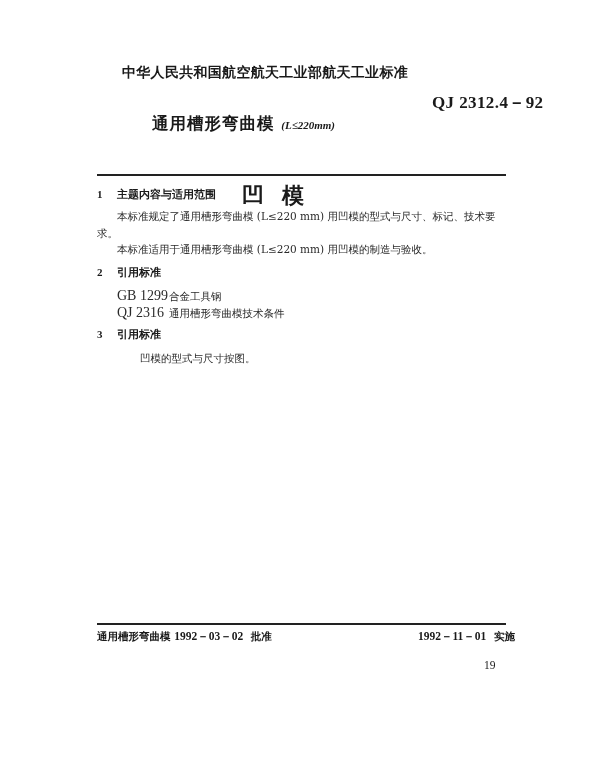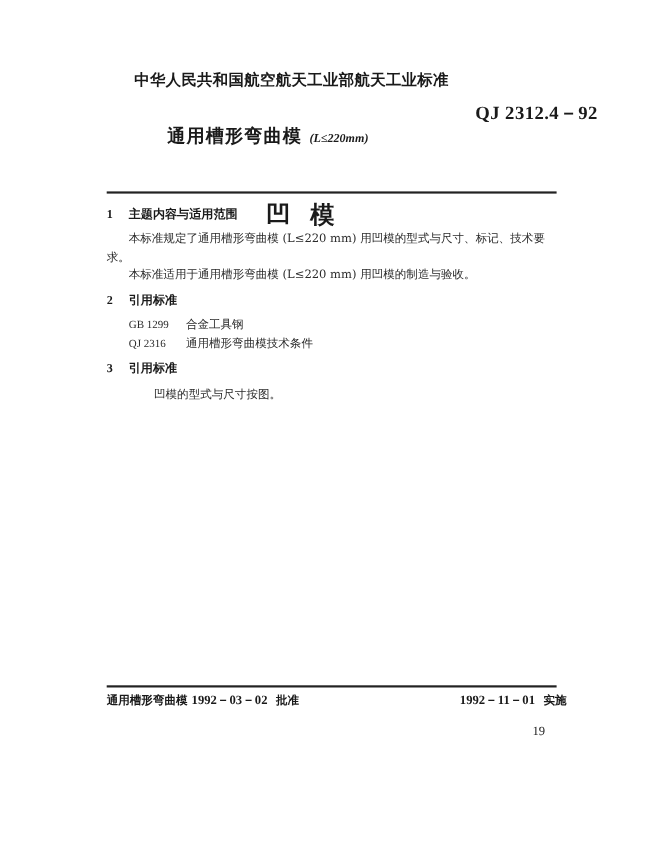--- a/index.html
+++ b/index.html
@@ -72,21 +72,21 @@
     }
     .p {
       font-family: "DejaVu Serif", "Liberation Serif", serif;
       font-size: 10.5px;
       color: #2a2a2a;
     }
     .ref .id {
       font-family: "Liberation Serif", serif;
       display: inline-block;
       width: 52px;
-      font-size: 10px;
+      font-size: 14px;
     }
     .foot {
       font-family: "DejaVu Sans", "Liberation Sans", sans-serif;
       font-weight: bold;
       font-size: 10.5px;
       top: 629px;
     }
     .foot .d { font-family: "Liberation Serif", serif; font-size: 11.5px; }
     .pageno {
       left: 484px; top: 659px;

